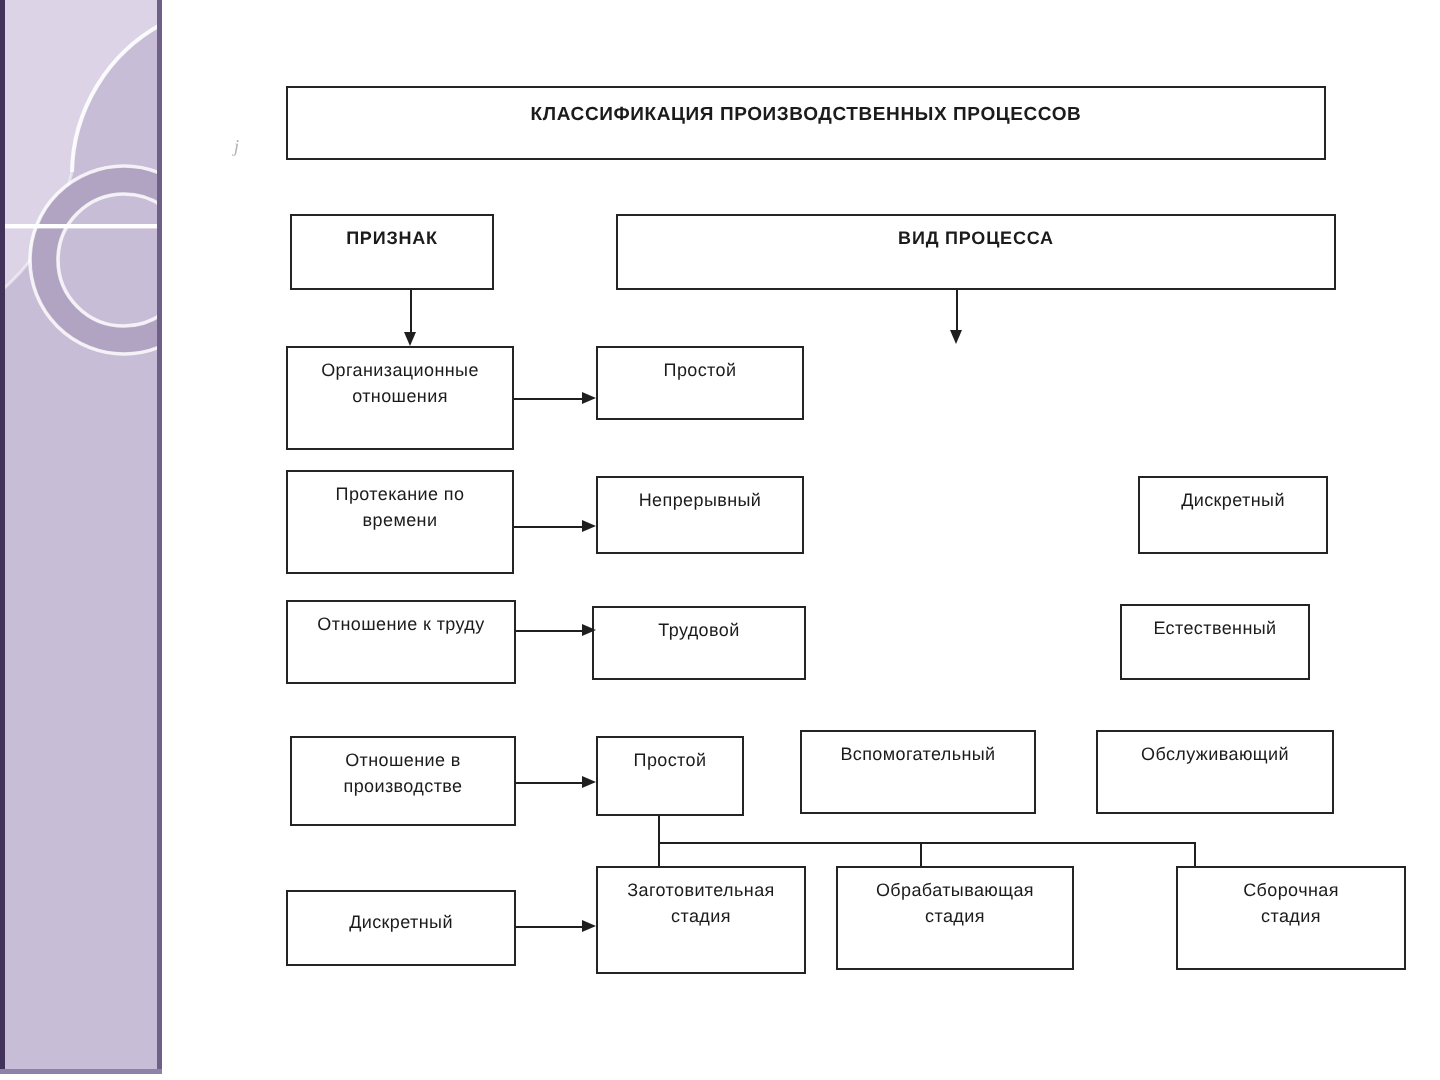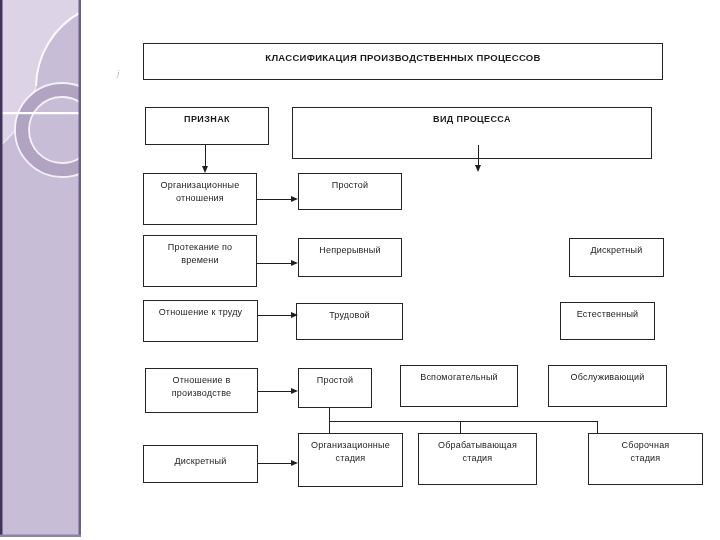--- a/index.html
+++ b/index.html
@@ -52,24 +52,24 @@
     <rect x="78.5" y="0" width="2.5" height="537" fill="#6f6088"></rect>
     <rect x="0" y="534.5" width="81" height="2.5" fill="#8e82a6"></rect>
   </svg>
 
   <span class="stray">j</span>
 
   <div class="bx title" style="left:143px; top:43px; width:520px; height:37px;">
     <span>КЛАССИФИКАЦИЯ ПРОИЗВОДСТВЕННЫХ ПРОЦЕССОВ</span>
   </div>
 
-  <div class="bx hdr" style="left:145px; top:107px; width:124px; height:38px;">
+  <div class="bx hdr" style="left:145px; top:107px; width:102px; height:38px;">
     <span>ПРИЗНАК</span>
   </div>
-  <div class="bx hdr" style="left:292px; top:107px; width:360px; height:52px;">
+  <div class="bx hdr" style="left:308px; top:107px; width:360px; height:38px;">
     <span>ВИД ПРОЦЕССА</span>
   </div>
 
   <div class="line" style="left:205px; top:145px; width:1px; height:21px;"></div>
   <div class="ah-down" style="left:201.5px; top:166px;"></div>
   <div class="line" style="left:478px; top:145px; width:1px; height:20px;"></div>
   <div class="ah-down" style="left:474.5px; top:165px;"></div>
 
   <div class="bx" style="left:143px; top:173px; width:114px; height:52px;">
     <span>Организационные отношения</span>
@@ -121,21 +121,21 @@
 
   <div class="line" style="left:329px; top:408px; width:1px; height:25px;"></div>
   <div class="line" style="left:329px; top:421px; width:269px; height:1px;"></div>
   <div class="line" style="left:460px; top:421px; width:1px; height:12px;"></div>
   <div class="line" style="left:597px; top:421px; width:1px; height:12px;"></div>
 
   <div class="bx pt7" style="left:143px; top:445px; width:115px; height:38px;">
     <span>Дискретный</span>
   </div>
   <div class="bx" style="left:298px; top:433px; width:105px; height:54px;">
-    <span>Организационные стадия</span>
+    <span>Заготовительная стадия</span>
   </div>
   <div class="bx" style="left:418px; top:433px; width:119px; height:52px;">
     <span>Обрабатывающая стадия</span>
   </div>
   <div class="bx w70" style="left:559px; top:433px; width:115px; height:52px;margin-left:29px;">
     <span>Сборочная стадия</span>
   </div>
   <div class="line" style="left:258px; top:463px; width:33px; height:1px;"></div>
   <div class="ah-right" style="left:291px; top:459.5px;"></div>
 

